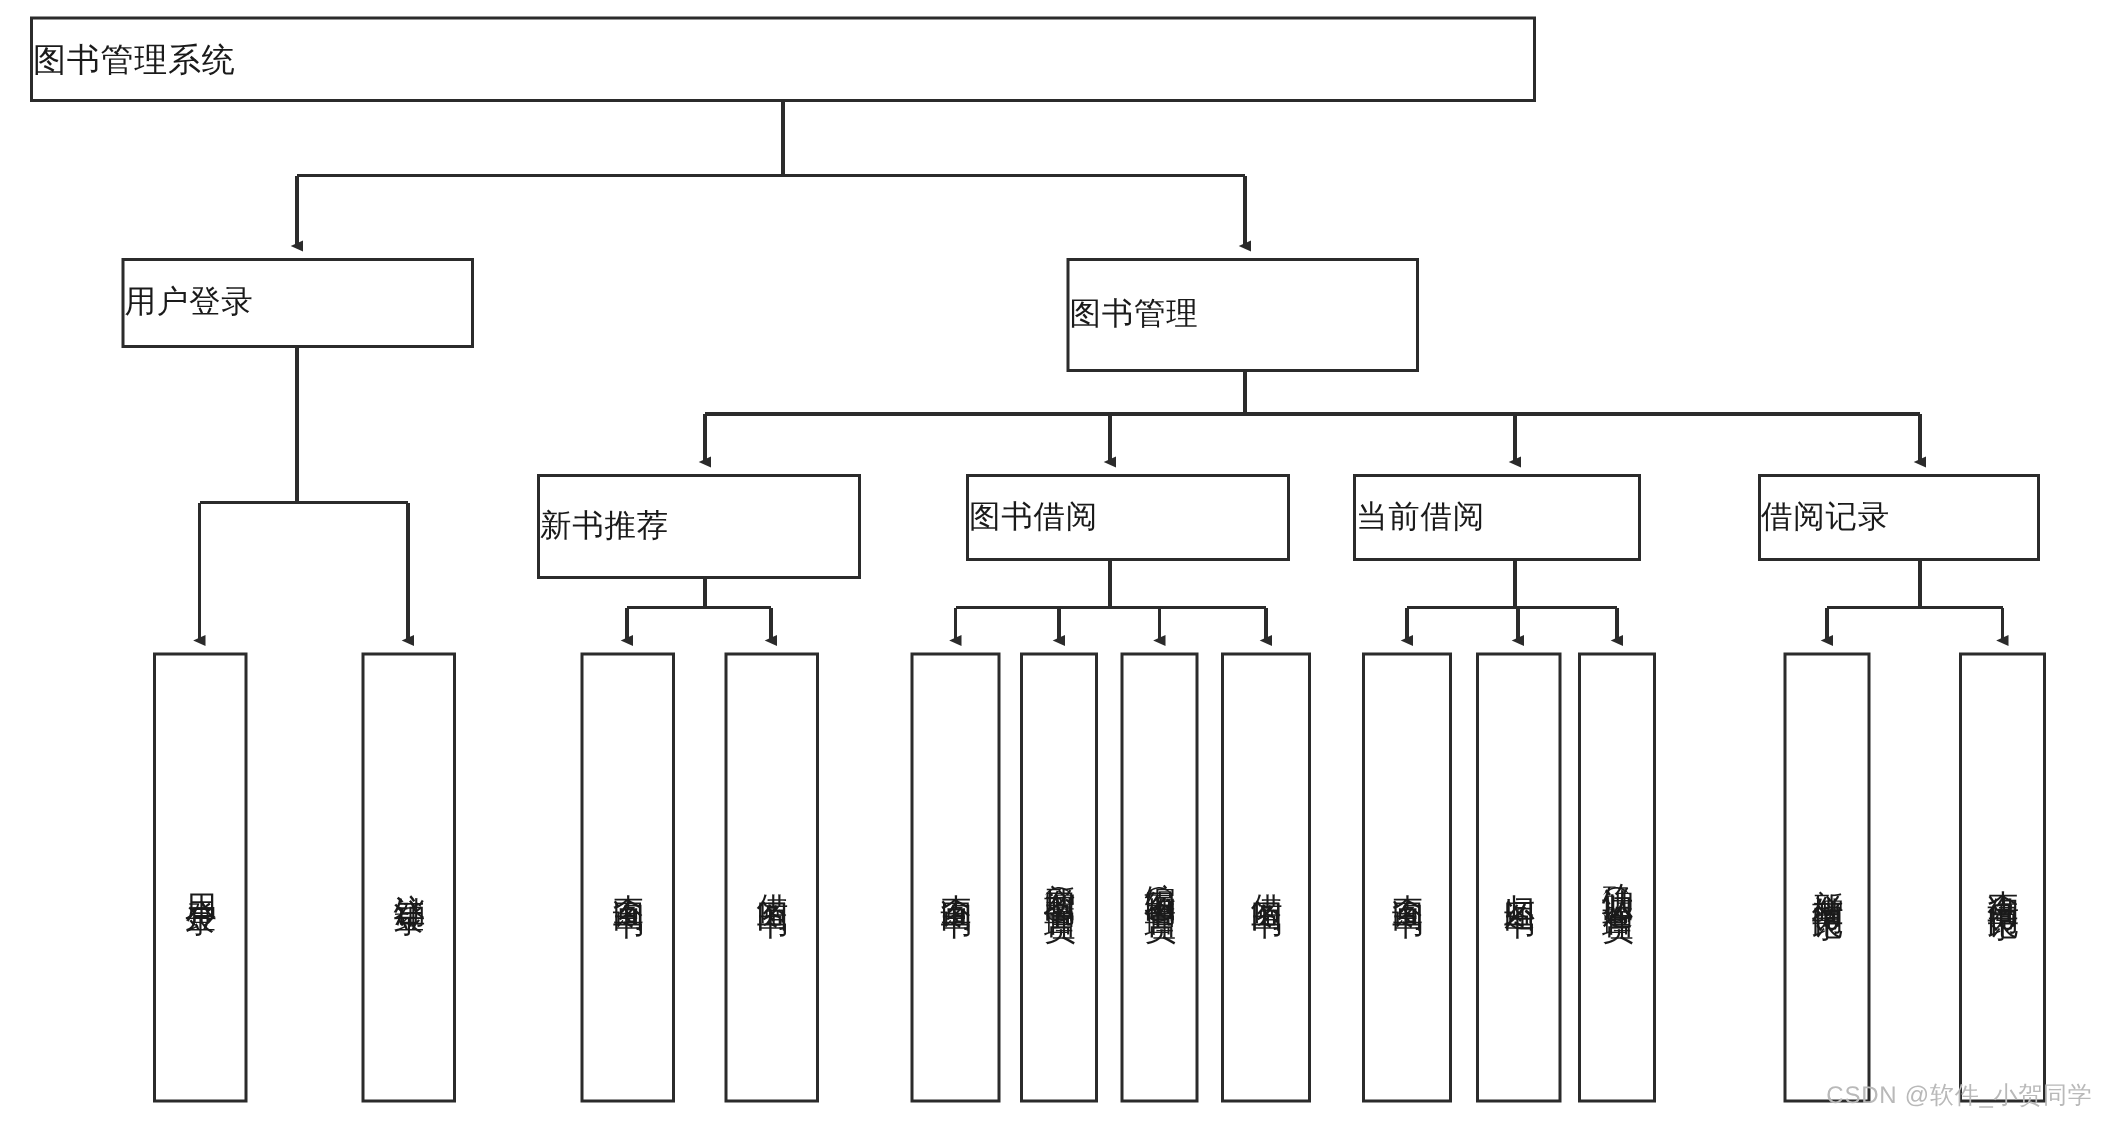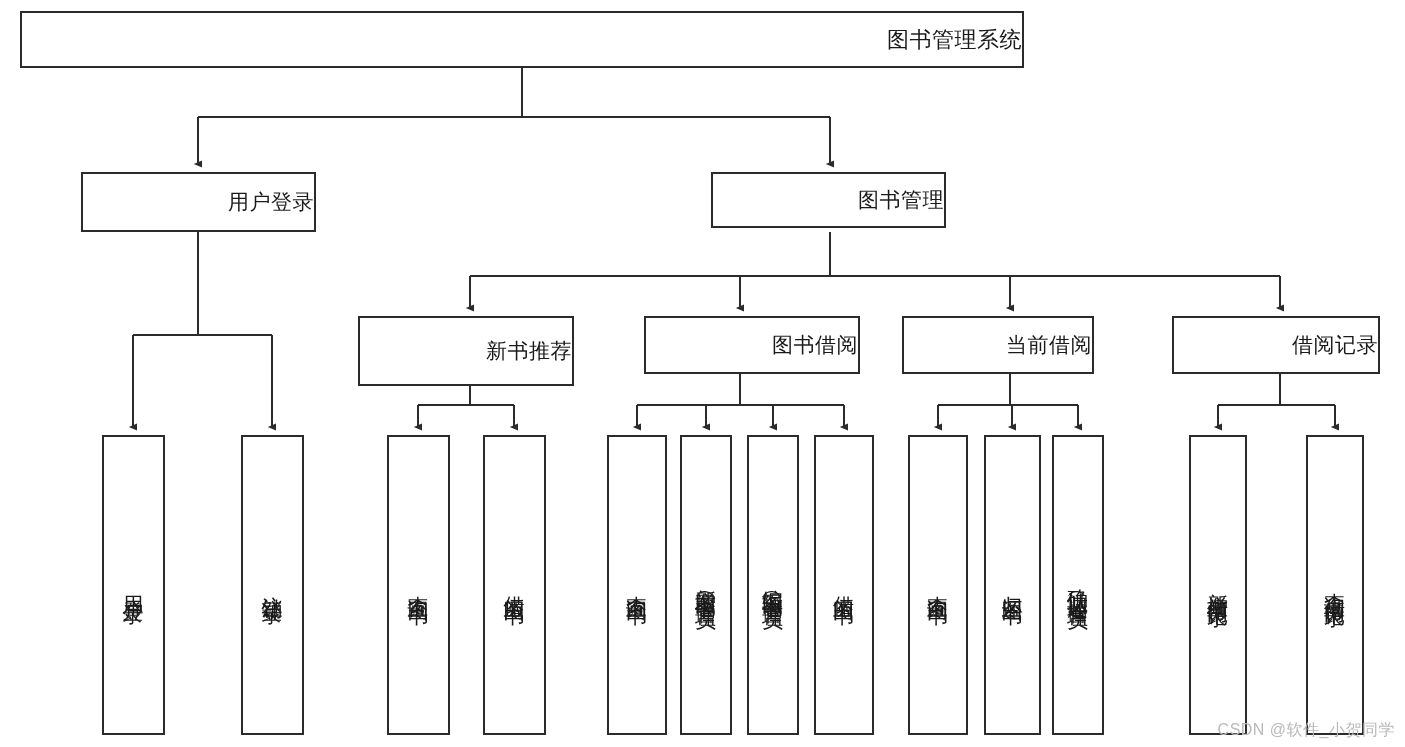--- a/index.html
+++ b/index.html
@@ -24,21 +24,21 @@
     width: 1405px;
     height: 747px;
   }
   .node {
     position: absolute;
     box-sizing: border-box;
     background: #ffffff;
     border: 2px solid #2b2b2b;
     display: flex;
     align-items: center;
-    justify-content: flex-end;
+    justify-content: flex-start;
     z-index: 2;
   }
   .node-label {
     color: #1a1a1a;
     line-height: 1.18;
     letter-spacing: 0.5px;
     white-space: pre;
     text-align: center;
   }
   .h-node .node-label {
@@ -129,34 +129,34 @@
     </g>
   </svg>
 
   <div class="node root h-node" style="left:20px; top:11px; width:1004px; height:57px;">
     <span class="node-label">图书管理系统</span>
   </div>
 
   <div class="node h-node" style="left:81px; top:172px; width:235px; height:60px;">
     <span class="node-label">用户登录</span>
   </div>
-  <div class="node h-node" style="left:711px; top:172px; width:235px; height:56px;">
+  <div class="node h-node" style="left:711px; top:172px; width:235px; height:76px;">
     <span class="node-label">图书管理</span>
   </div>
 
   <div class="node h-node" style="left:358px; top:316px; width:216px; height:70px;">
     <span class="node-label">新书推荐</span>
   </div>
   <div class="node h-node" style="left:632px; top:316px; width:216px; height:58px;margin-left:12px;">
     <span class="node-label">图书借阅</span>
   </div>
   <div class="node h-node" style="left:902px; top:316px; width:192px; height:58px;">
     <span class="node-label">当前借阅</span>
   </div>
-  <div class="node h-node" style="left:1172px; top:316px; width:208px; height:58px;">
+  <div class="node h-node" style="left:1172px; top:316px; width:188px; height:58px;">
     <span class="node-label">借阅记录</span>
   </div>
 
   <div class="node v-node" style="left:102px; top:435px; width:63px; height:300px;">
     <span class="node-label">用户登录</span>
   </div>
   <div class="node v-node" style="left:241px; top:435px; width:63px; height:300px;">
     <span class="node-label">注销登录</span>
   </div>
   <div class="node v-node" style="left:387px; top:435px; width:63px; height:300px;">

